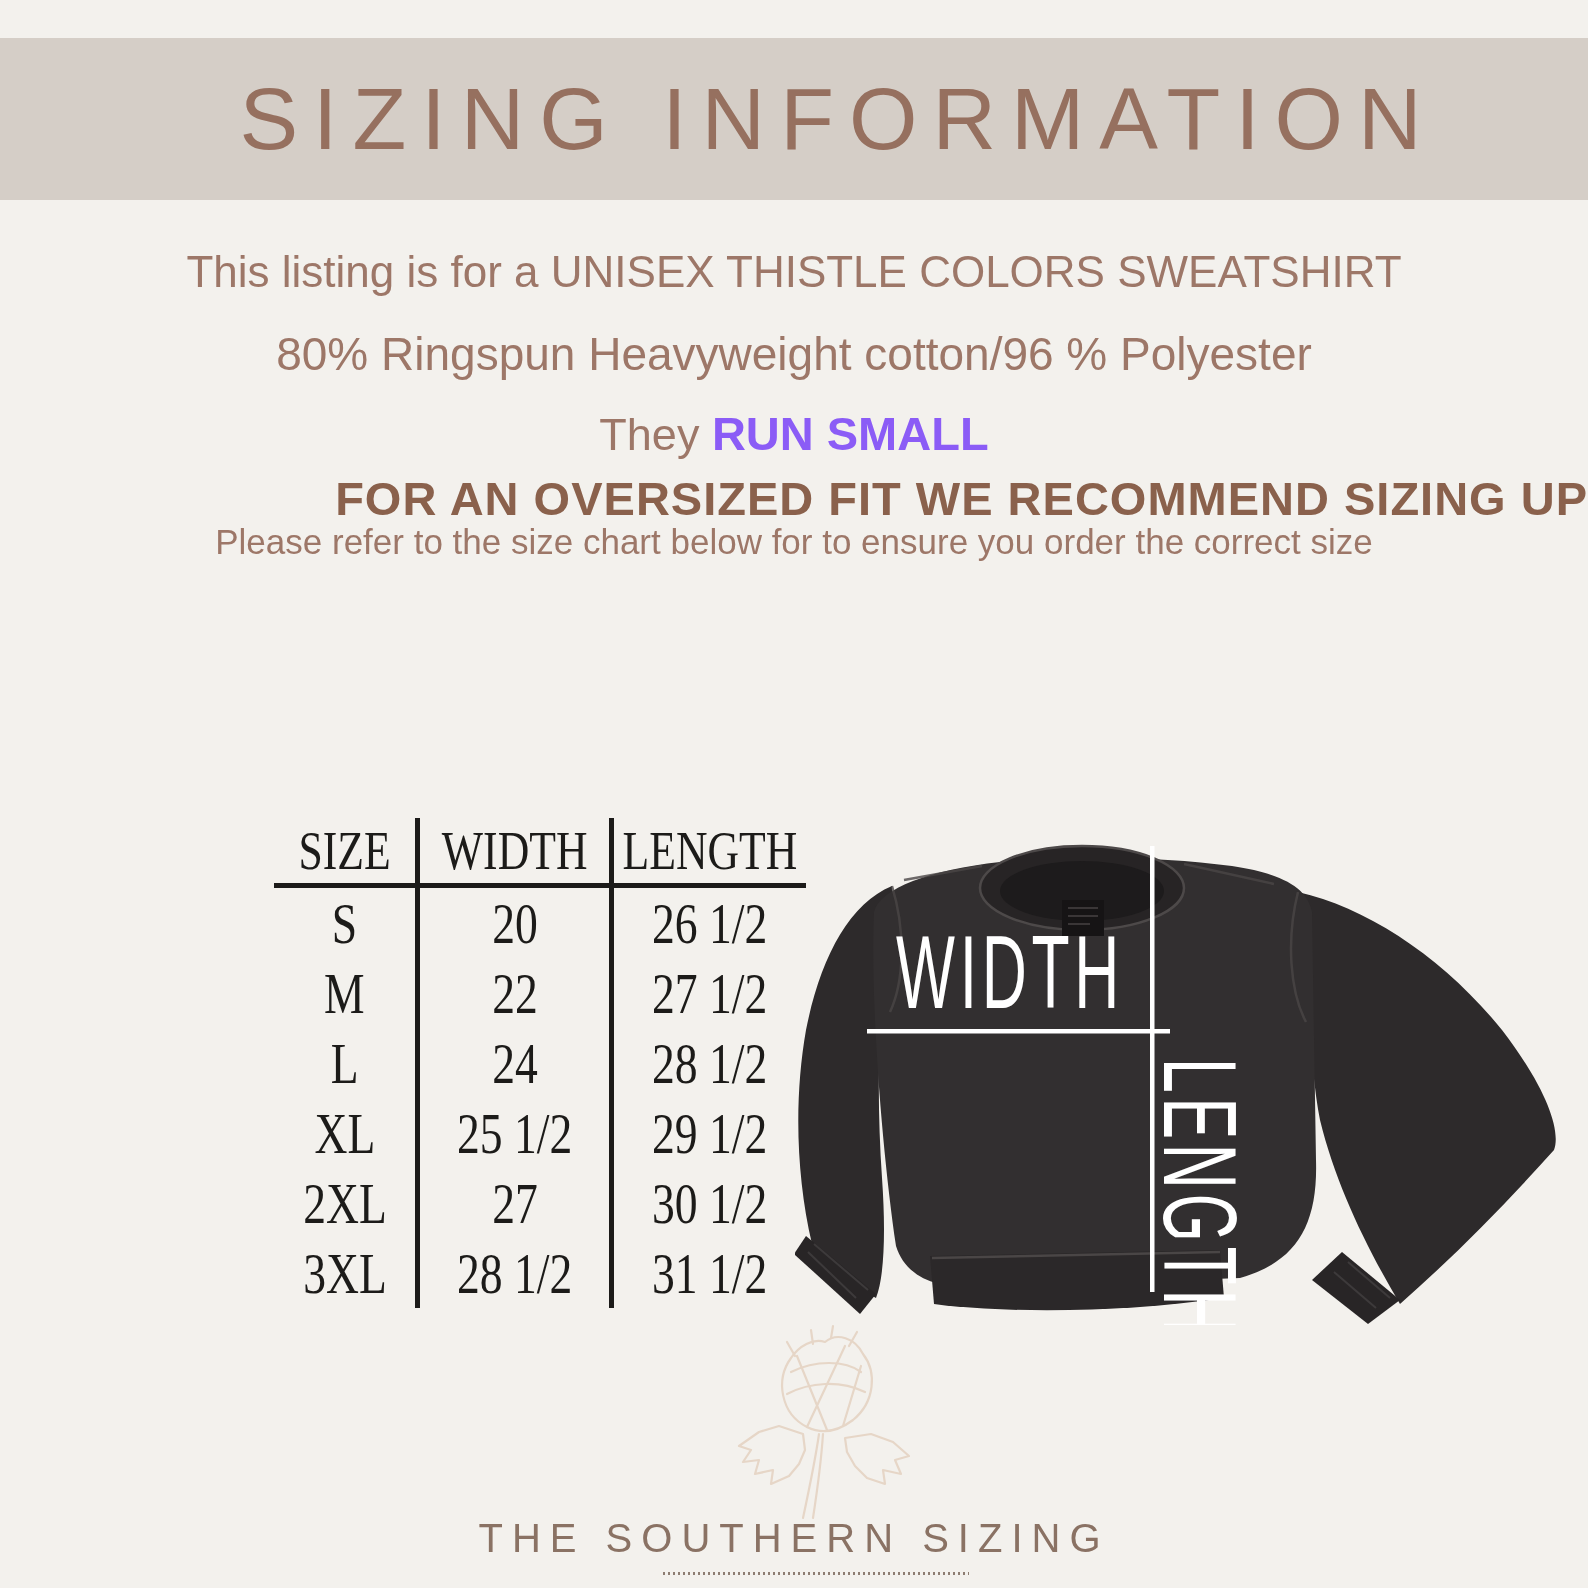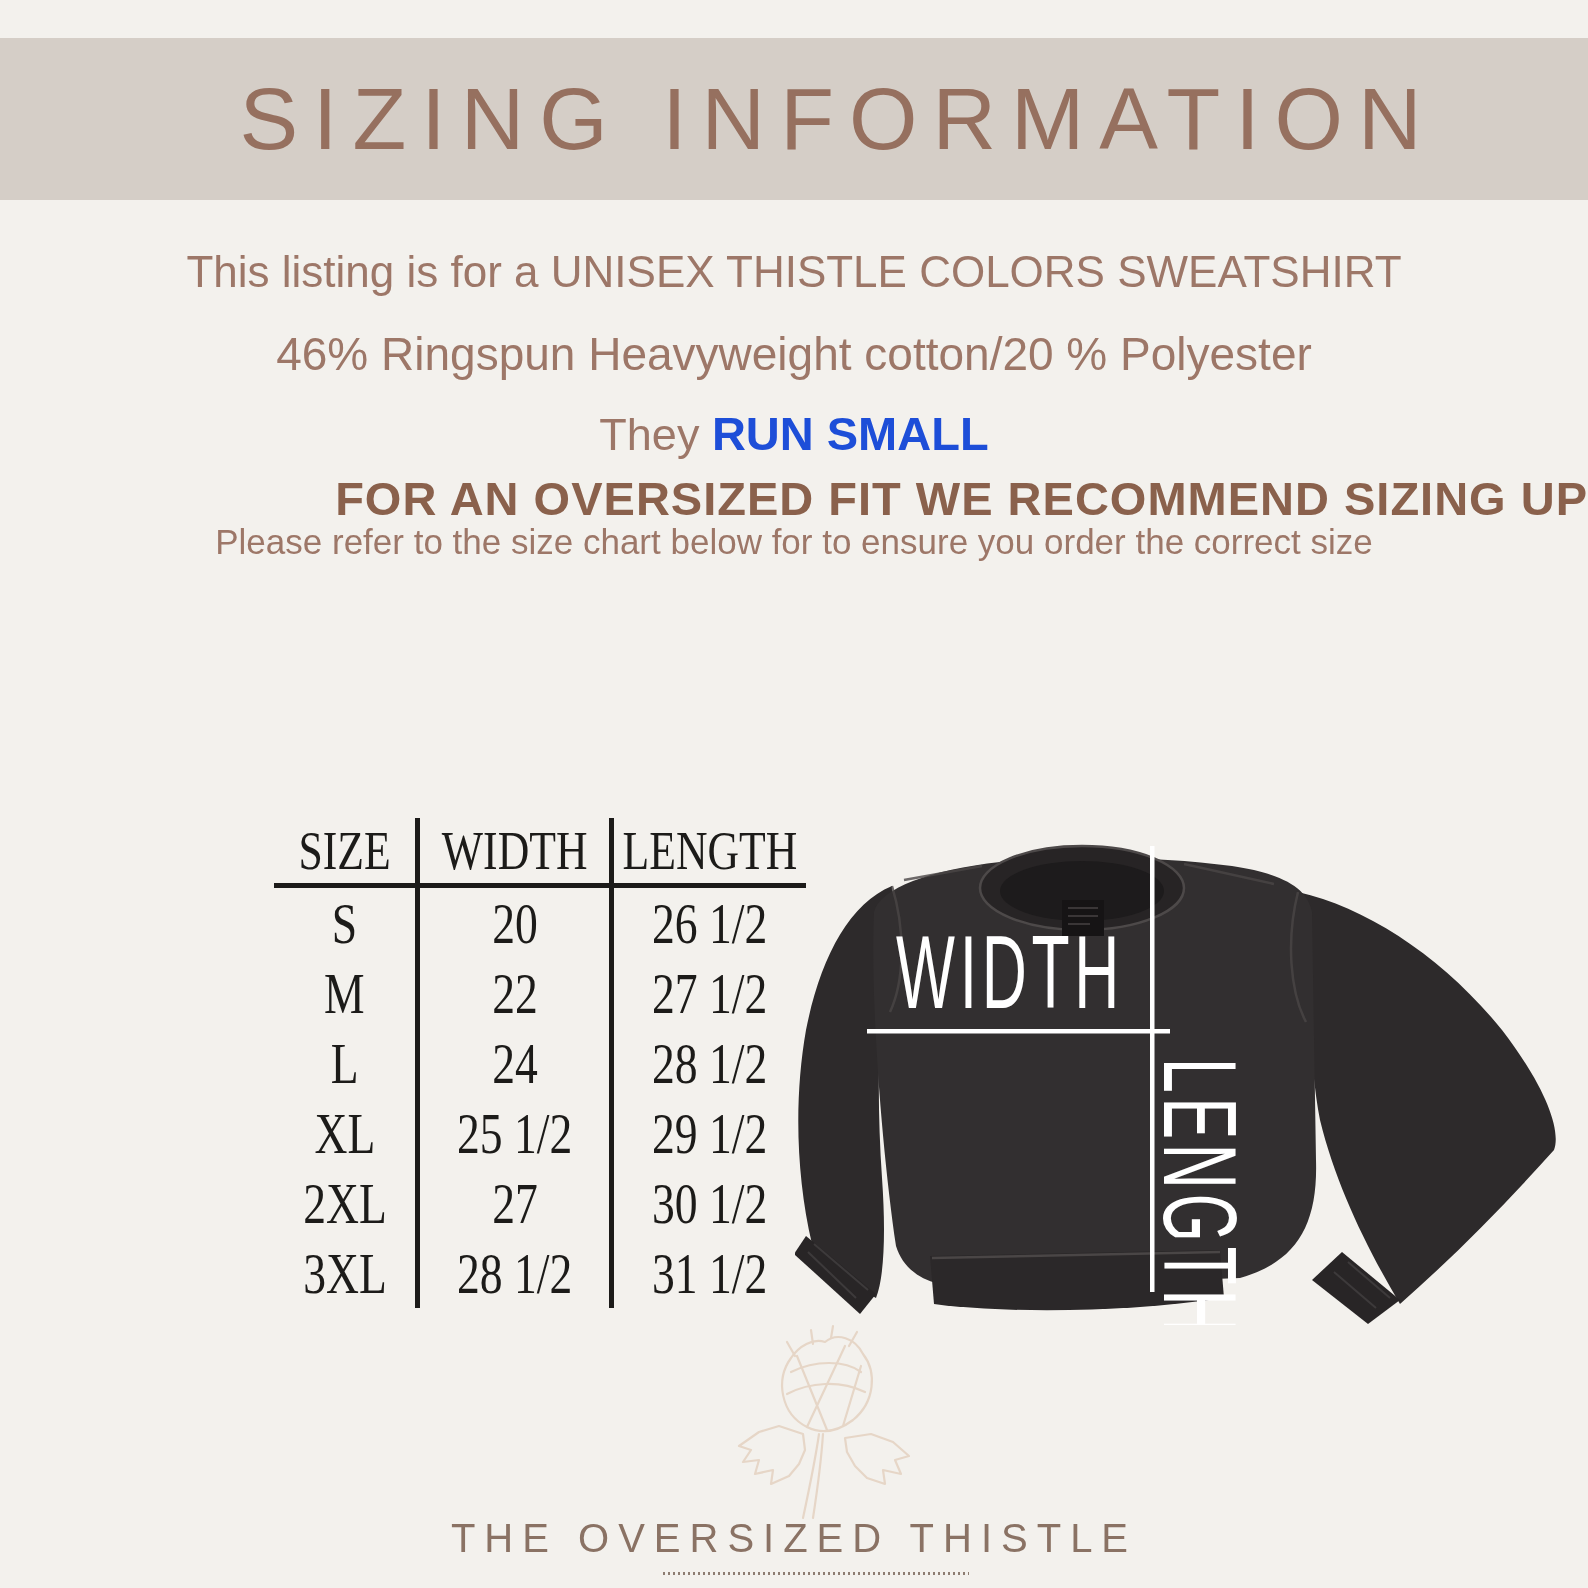--- a/index.html
+++ b/index.html
@@ -24,21 +24,21 @@
     white-space:nowrap;
   }
   
   .introline{
     position:absolute;left:0;width:1588px;
     text-align:center;color:#9d7768;white-space:nowrap;
   }
   #line1{top:247px;font-size:44px;}
   #line2{top:327px;font-size:46px;}
   #line3{top:406px;font-size:45px;}
-  #line3 .bold{font-weight:bold;color:#1d4ed8;font-size:47px;}
+  #line3 .bold{font-weight:bold;color:#8b5cf6;font-size:47px;}
   #line4{top:471px;font-size:47px;font-weight:bold;color:#8a614c;letter-spacing:1px;text-align:right;}
   #line5{top:522px;font-size:35px;}
   
   .size-table{
     position:absolute;left:274px;top:818px;width:532px;
     display:grid;
     grid-template-columns:141px 194px 197px;
     grid-auto-rows:70px;
     color:#1c1b19;
     font-family:Liberation Serif, serif;
@@ -75,21 +75,21 @@
 </head>
 <body>
 
 <div id="canvas">
 
   <div class="band">
     <div class="title">SIZING INFORMATION</div>
   </div>
 
   <div class="introline" id="line1">This listing is for a UNISEX THISTLE COLORS SWEATSHIRT</div>
-  <div class="introline" id="line2">46% Ringspun Heavyweight cotton/20 % Polyester</div>
+  <div class="introline" id="line2">80% Ringspun Heavyweight cotton/96 % Polyester</div>
   <div class="introline" id="line3"><span>They </span><span class="bold">RUN SMALL</span></div>
   <div class="introline" id="line4">FOR AN OVERSIZED FIT  WE RECOMMEND SIZING UP</div>
   <div class="introline" id="line5">Please refer to the size chart below for to ensure you order the correct size</div>
 
   <div class="size-table">
     <div class="cell head c1">
         <span>SIZE</span>
       </div>
     <div class="cell head c2">
         <span>WIDTH</span>
@@ -203,16 +203,16 @@
 
       <path d="M108,112 L84,104 L64,110 L44,124 L56,128 L48,140 L64,138 L60,152 L78,148 L76,162 L94,154 L104,142 L110,128 Z"></path>
 
       <path d="M150,116 L176,112 L198,120 L214,134 L200,138 L206,152 L188,148 L190,162 L172,156 L160,144 L152,130 Z"></path>
 
       <path d="M124,112 C120,140 114,168 108,196"></path>
       <path d="M128,112 C126,142 122,170 118,196"></path>
     </g>
   </svg>
 
-  <div class="brand">THE OVERSIZED THISTLE</div>
+  <div class="brand">THE SOUTHERN SIZING</div>
   <div class="dotted-divider"></div>
 
 </div>
 
 </body></html>

